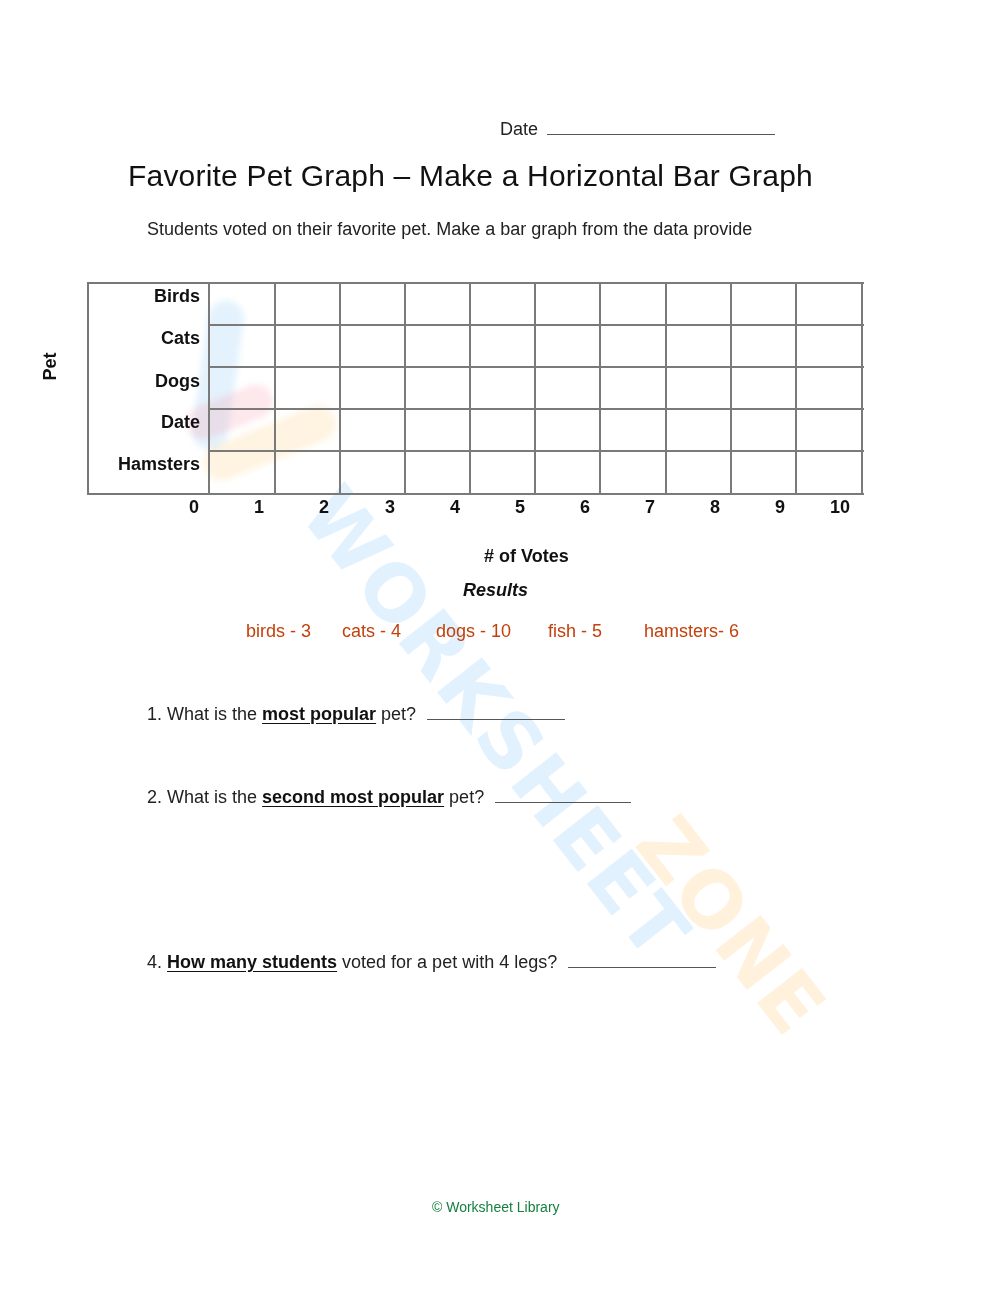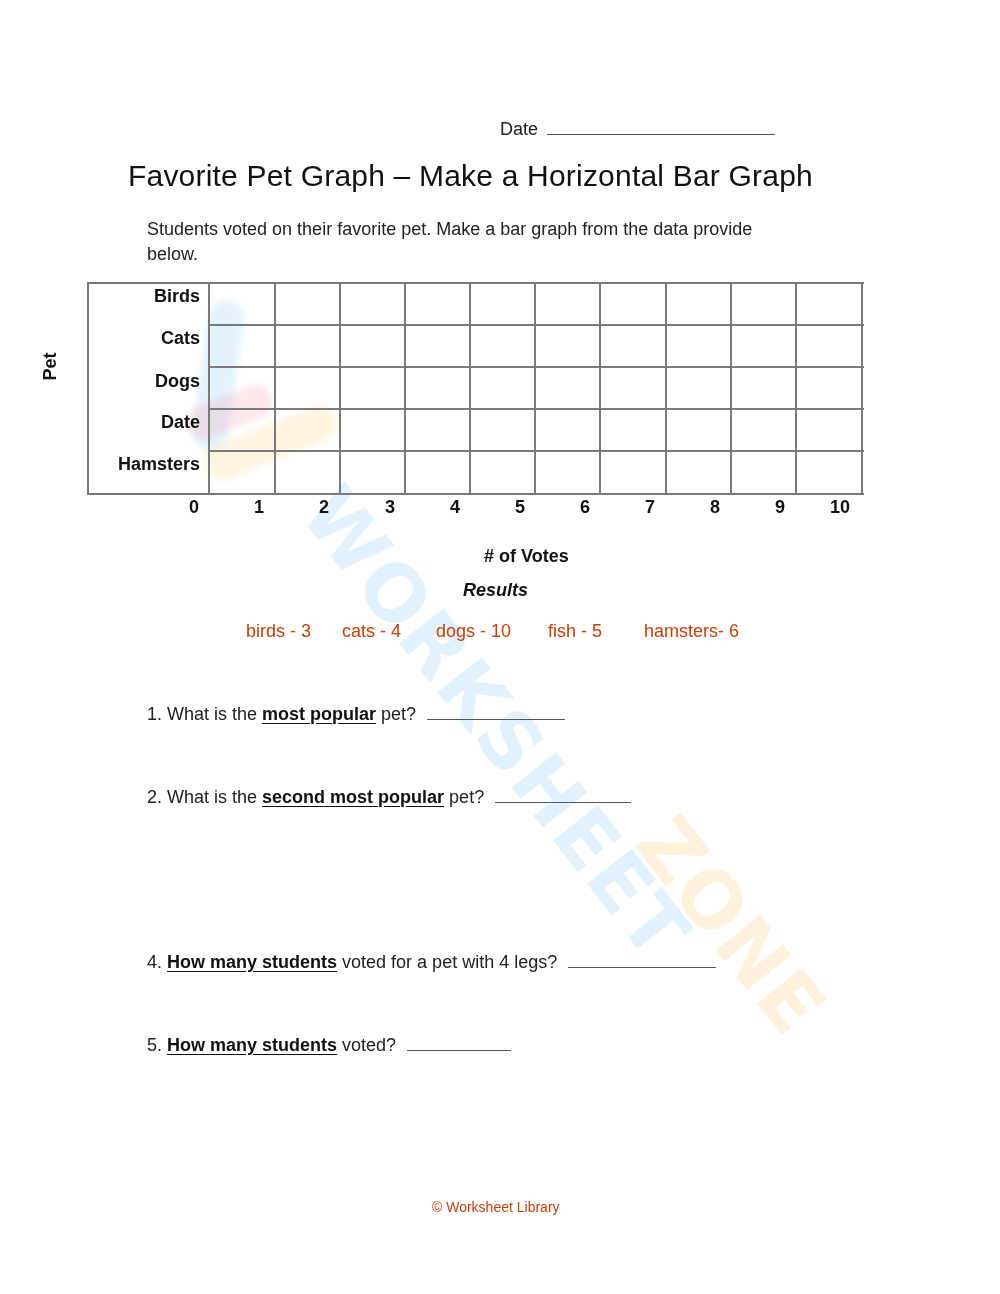--- a/index.html
+++ b/index.html
@@ -24,21 +24,21 @@
     .chart-frame { border: 2px solid #777; box-sizing: border-box; }
     .cat-label { font-weight: bold; font-size: 18px; text-align: right; width: 110px; color: #111; }
     .tick { font-weight: bold; font-size: 18px; text-align: center; width: 30px; color: #111; }
     .axis-title { font-weight: bold; font-size: 18px; color: #111; }
     .results-line span { font-size: 18px; color: #c2410c; position: absolute; white-space: nowrap; }
 
     
     .q { font-size: 18px; color: #222; white-space: nowrap; }
     .q b { font-weight: bold; text-decoration: underline; text-underline-offset: 3px; color: #111; }
     .q .ans { display: inline-block; border-bottom: 1px solid #555; margin-left: 6px; height: 1px; }
-    .footer { font-size: 14px; color: #c2410c; }
+    .footer { font-size: 14px; color: #15803d; }
   </style>
 </head>
 <body>
 
 <div style="position:absolute; inset:0; z-index:0; pointer-events:none;">
   <div class="wm-blob" style="left:200px; top:300px; width:36px; height:150px; background:rgba(130,195,245,0.22); transform:rotate(8deg);"></div>
   <div class="wm-blob" style="left:185px; top:395px; width:90px; height:34px; background:rgba(245,150,170,0.22); transform:rotate(-22deg);"></div>
   <div class="wm-blob" style="left:200px; top:425px; width:140px; height:36px; background:rgba(255,205,120,0.22); transform:rotate(-22deg);"></div>
   <div class="wm-word wm-blue" style="left:355px; top:470px; transform:rotate(52deg);">WORKSHEET</div>
   <div class="wm-word wm-orange" style="left:690px; top:800px; transform:rotate(52deg);">ZONE</div>
@@ -48,21 +48,20 @@
 
   <div class="abs label-line" style="left:500px; top:119px;">
     <span>Date</span>
     <span class="blank" style="width:228px;"></span>
   </div>
 
   <div class="abs title" style="left:128px; top:159px;">Favorite Pet Graph – Make a Horizontal Bar Graph</div>
 
   <div class="abs intro" style="left:147px; top:217px;">
     <div>Students voted on their favorite pet. Make a bar graph from the data provide</div>
-    <div>below.</div>
   </div>
 
   <div class="abs axis-title" style="left:36px; top:356px; transform:rotate(-90deg); transform-origin:center;">Pet</div>
 
   <div class="abs chart-frame" style="left:87px; top:282px; width:776px; height:213px;"></div>
 
   <div class="abs cat-label" style="left:90px; top:286px;">Birds</div>
   <div class="abs cat-label" style="left:90px; top:328px;">Cats</div>
   <div class="abs cat-label" style="left:90px; top:371px;">Dogs</div>
   <div class="abs cat-label" style="left:90px; top:412px;">Date</div>
@@ -127,21 +126,16 @@
     <span class="ans" style="width:136px;"></span>
   </div>
 
 
   <div class="abs q" style="left:147px; top:952px;">
     <span>4.</span>
     <span></span><b>How many students</b><span> voted for a pet with 4 legs?</span>
     <span class="ans" style="width:148px;"></span>
   </div>
 
-  <div class="abs q" style="left:147px; top:1035px;">
-    <span>5.</span>
-    <span></span><b>How many students</b><span> voted?</span>
-    <span class="ans" style="width:104px;"></span>
-  </div>
 
 
   <div class="abs footer" style="left:432px; top:1199px;">© Worksheet Library</div>
 </div>
 
 </body></html>

